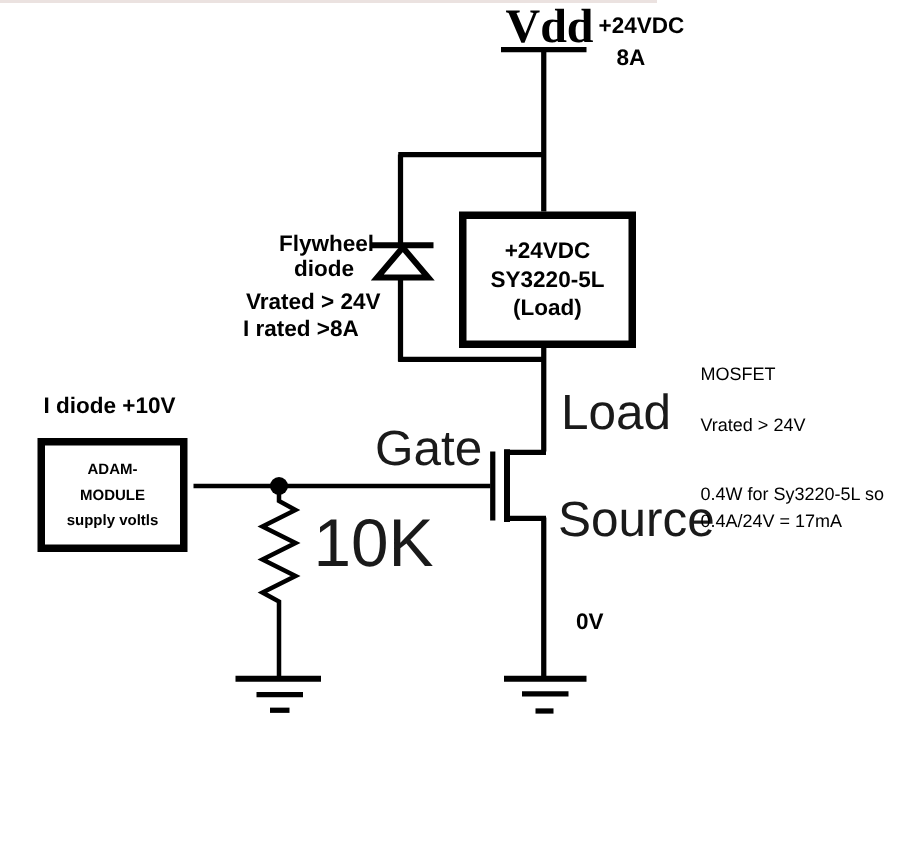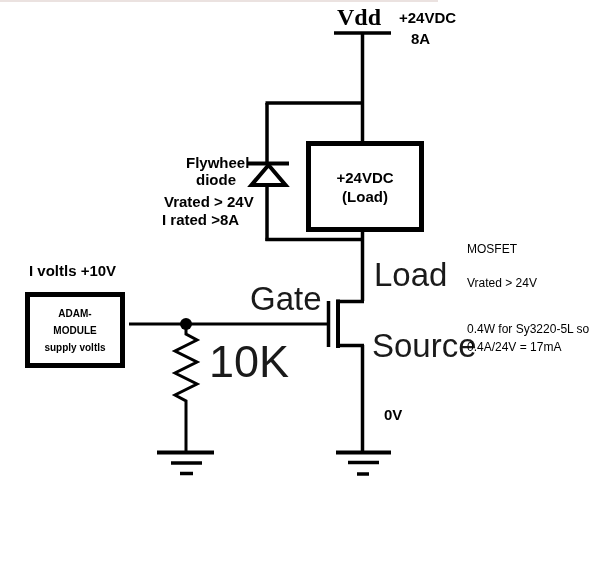--- a/index.html
+++ b/index.html
@@ -10,21 +10,21 @@
     font-family:"Liberation Sans",sans-serif;
     color:#000;
     overflow:hidden;
   }
   .abs{position:absolute;white-space:nowrap;}
   .note{font-size:15px;font-weight:600;line-height:18px;color:#000;}
   .note-light{font-size:12px;font-weight:400;line-height:18px;color:#000;}
   .biglabel{font-size:33px;font-weight:400;line-height:36px;color:#1a1a1a;}
   .vdd{
     font-family:"Liberation Serif",serif;
-    font-size:24px;font-weight:700;line-height:34px;color:#000;
+    font-size:32px;font-weight:700;line-height:34px;color:#000;
   }
   .thickbox{
     position:absolute;
     border:5px solid #000;
     background:#ffffff;
     display:flex;flex-direction:column;
     align-items:center;justify-content:center;
     text-align:center;
   }
   #load-box{left:306px;top:141px;width:108px;height:81px;}
@@ -91,29 +91,30 @@
       <line x1="357" y1="474" x2="369" y2="474" stroke-width="3.5"></line>
     </g>
   </svg>
 
   <div class="abs vdd" style="left:337px;top:0px">Vdd</div>
   <div class="abs note" style="left:399px;top:9px">+24VDC</div>
   <div class="abs note" style="left:411px;top:30px">8A</div>
 
   <div class="thickbox" id="load-box">
     <div class="bl">+24VDC</div>
+    <div class="bl">SY3220-5L</div>
     <div class="bl bl3">(Load)</div>
   </div>
 
   <div class="abs note" style="left:186px;top:154px">Flywheel</div>
   <div class="abs note" style="left:196px;top:171px">diode</div>
   <div class="abs note" style="left:164px;top:193px">Vrated &gt; 24V</div>
   <div class="abs note" style="left:162px;top:211px">I rated &gt;8A</div>
 
-  <div class="abs note" style="left:29px;top:262px">I voltls +10V</div>
+  <div class="abs note" style="left:29px;top:262px">I diode +10V</div>
   <div class="thickbox" id="adam-box">
     <div class="bl">ADAM-</div>
     <div class="bl">MODULE</div>
     <div class="bl">supply voltls</div>
   </div>
 
   <div class="abs biglabel" style="left:209px;top:344px;font-size:45px">10K</div>
 
   <div class="abs biglabel" style="left:250px;top:281px">Gate</div>
   <div class="abs biglabel" style="left:374px;top:257px">Load</div>

